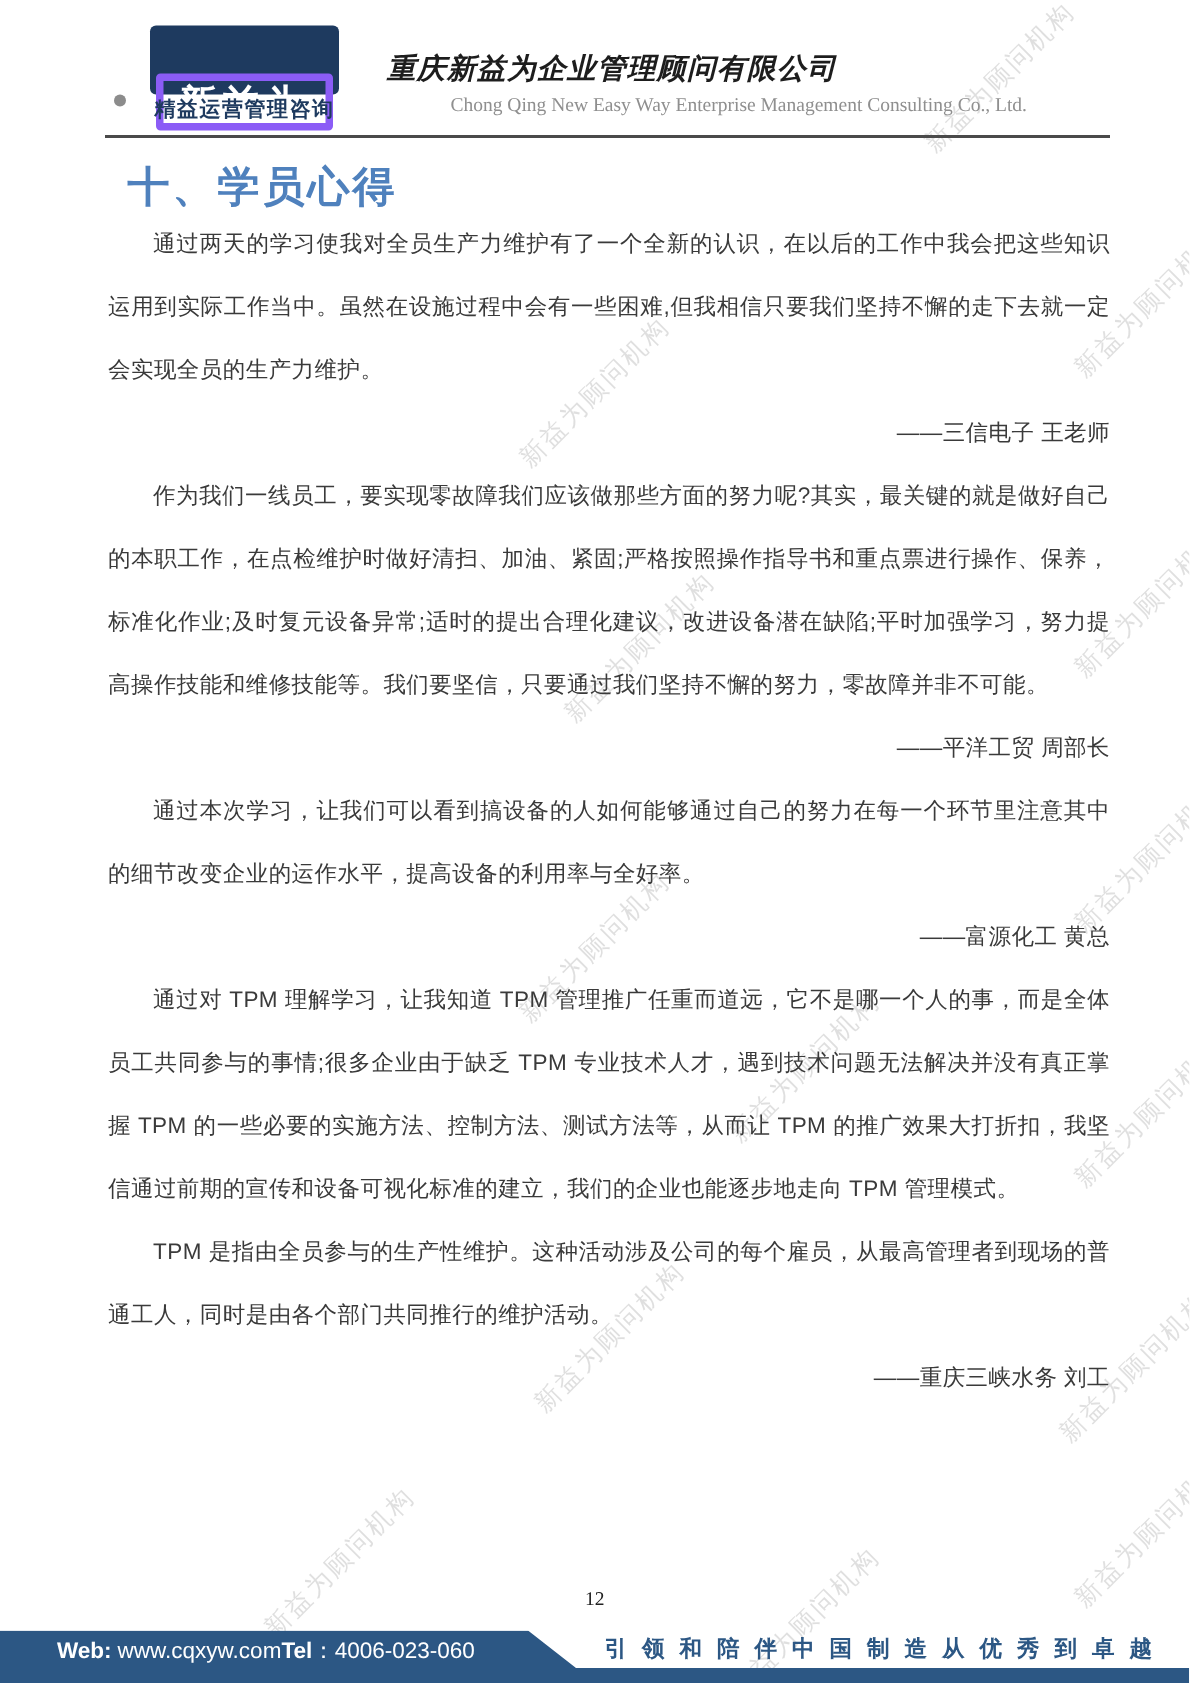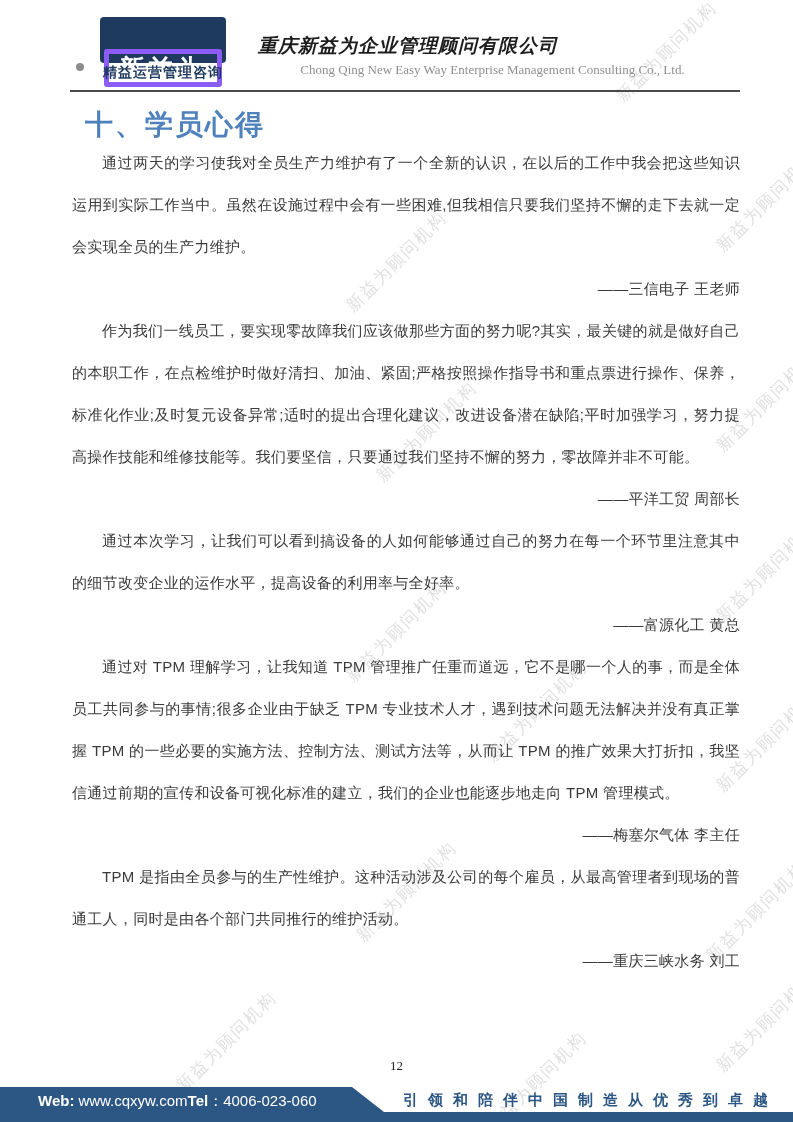--- a/index.html
+++ b/index.html
@@ -122,21 +122,20 @@
   <div class="section-title">十、学员心得</div>
 
   <div class="content">
     <p class="para">通过两天的学习使我对全员生产力维护有了一个全新的认识，在以后的工作中我会把这些知识运用到实际工作当中。虽然在设施过程中会有一些困难,但我相信只要我们坚持不懈的走下去就一定会实现全员的生产力维护。</p>
     <p class="author">——三信电子  王老师</p>
     <p class="para">作为我们一线员工，要实现零故障我们应该做那些方面的努力呢?其实，最关键的就是做好自己的本职工作，在点检维护时做好清扫、加油、紧固;严格按照操作指导书和重点票进行操作、保养，标准化作业;及时复元设备异常;适时的提出合理化建议，改进设备潜在缺陷;平时加强学习，努力提高操作技能和维修技能等。我们要坚信，只要通过我们坚持不懈的努力，零故障并非不可能。</p>
     <p class="author">——平洋工贸  周部长</p>
     <p class="para">通过本次学习，让我们可以看到搞设备的人如何能够通过自己的努力在每一个环节里注意其中的细节改变企业的运作水平，提高设备的利用率与全好率。</p>
     <p class="author">——富源化工  黄总</p>
     <p class="para">通过对 TPM 理解学习，让我知道 TPM 管理推广任重而道远，它不是哪一个人的事，而是全体员工共同参与的事情;很多企业由于缺乏 TPM 专业技术人才，遇到技术问题无法解决并没有真正掌握 TPM 的一些必要的实施方法、控制方法、测试方法等，从而让 TPM 的推广效果大打折扣，我坚信通过前期的宣传和设备可视化标准的建立，我们的企业也能逐步地走向 TPM 管理模式。</p>
-    <p class="author">——梅塞尔气体  李主任</p>
     <p class="para">TPM 是指由全员参与的生产性维护。这种活动涉及公司的每个雇员，从最高管理者到现场的普通工人，同时是由各个部门共同推行的维护活动。</p>
     <p class="author">——重庆三峡水务  刘工</p>
   </div>
 
   <div class="page-number">12</div>
 
   <div class="footer">
     <div class="footer-shape"></div>
     <div class="footer-contact"><b class="sp">Web:</b><span>www.cqxyw.com</span><b>Tel</b><span>：4006-023-060</span></div>
     <div class="footer-slogan">引领和陪伴中国制造从优秀到卓越</div>

